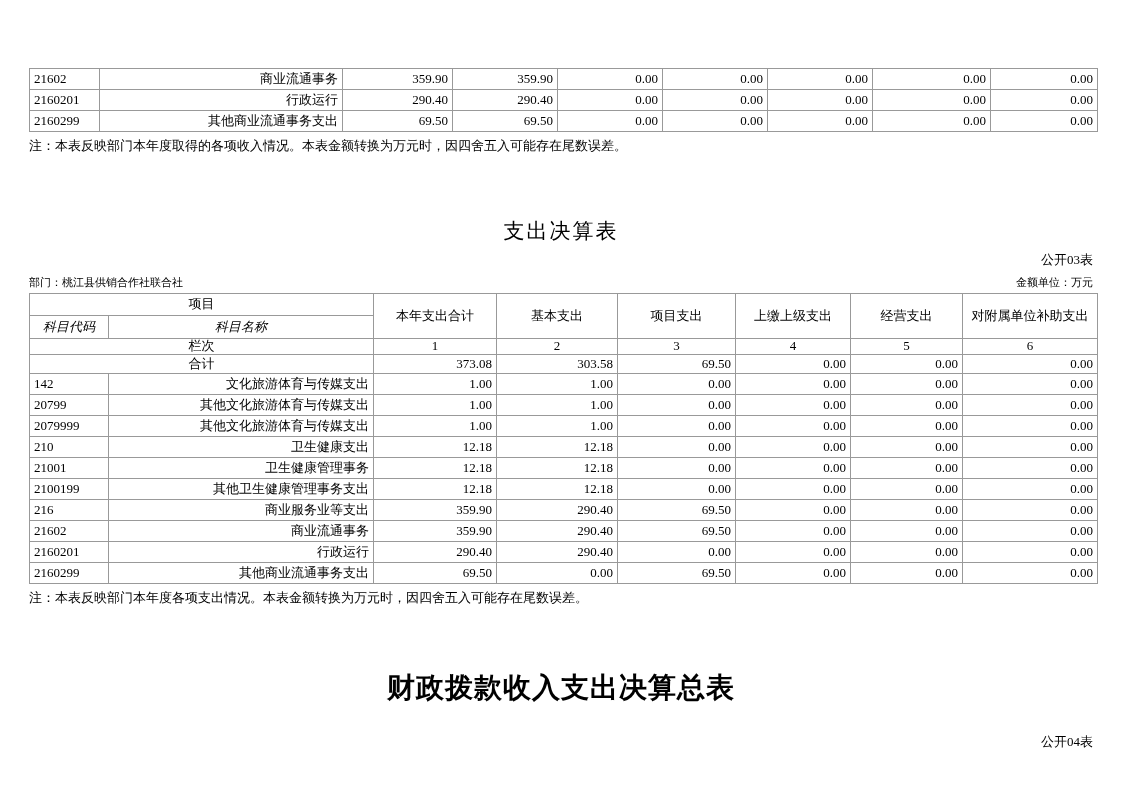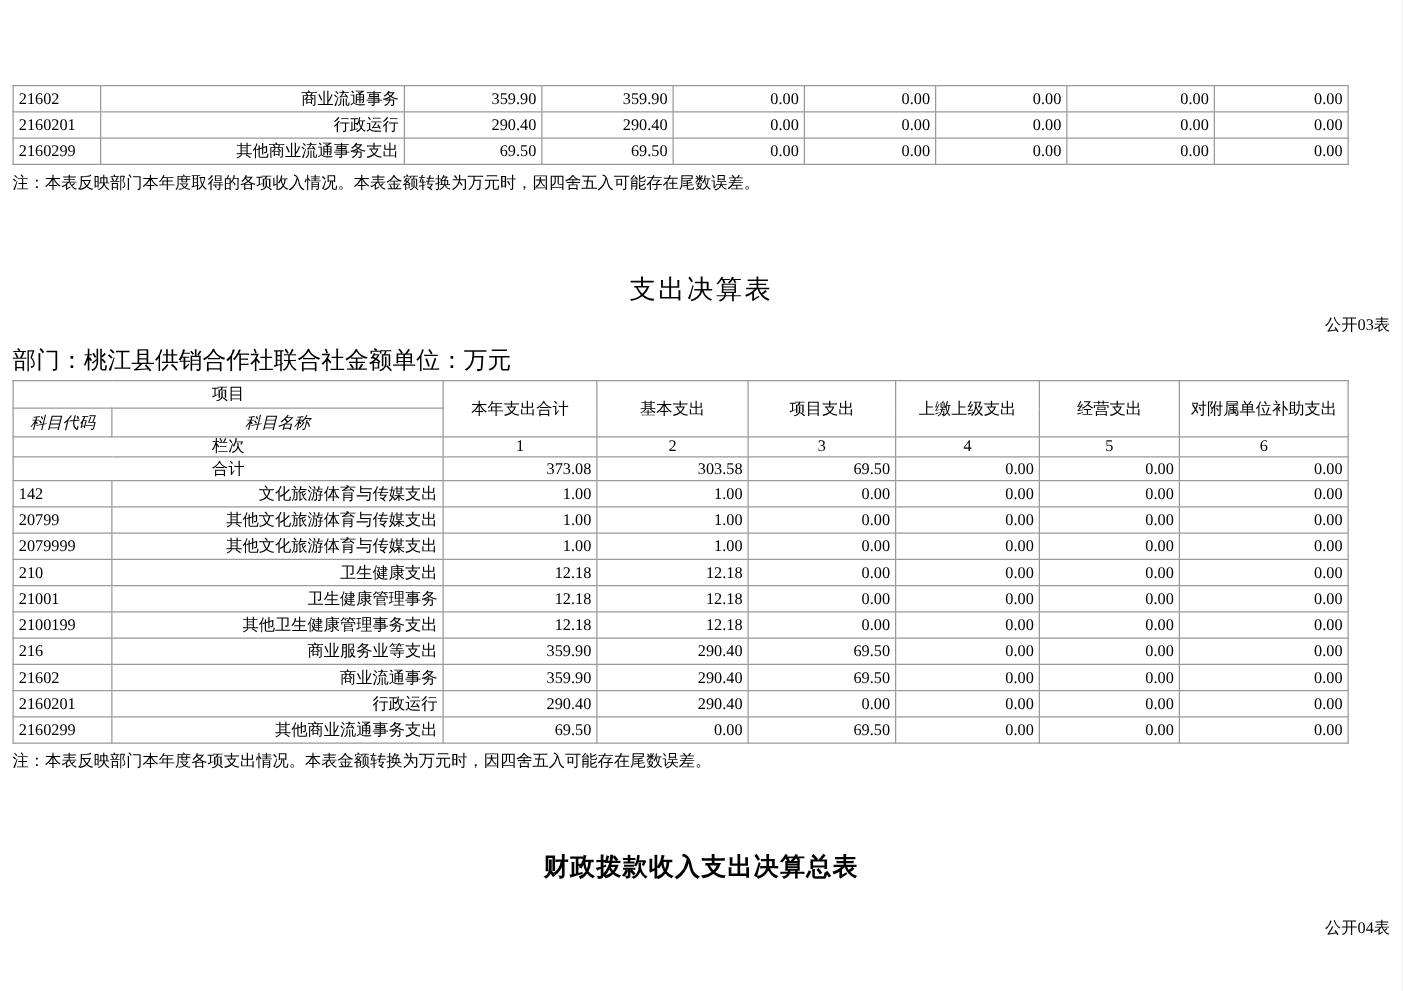--- a/index.html
+++ b/index.html
@@ -3,21 +3,21 @@
 <meta charset="utf-8">
 <style>
   html, body { margin: 0; padding: 0; background: #e8e8e8; }
   .page {
     width: 1122px; height: 793px;
     background: #ffffff; color: #000000;
     font-family: "Liberation Serif", "DejaVu Serif", serif;
     position: relative; overflow: hidden;
     margin: 0 auto;
   }
-  .content { padding: 0 10px; }
+  .content { padding: 0 29px; }
 
   table { border-collapse: collapse; table-layout: fixed; width: 1068px; }
   td {
     border: 1px solid #999999;
     font-size: 13px; line-height: 1.15;
     padding: 0 4px; height: 20px;
     white-space: nowrap; overflow: hidden;
     vertical-align: middle;
   }
   td.code { text-align: left; }
@@ -30,32 +30,32 @@
 
   .note { font-size: 13px; margin: 5px 0 0 0; }
 
   .title-1 {
     font-size: 21px; font-weight: normal; letter-spacing: 2px;
     text-align: center; margin: 62px 0 0 0;
   }
   .sheet-label { font-size: 13px; text-align: right; margin-top: 6px; }
 
   .meta-row {
-    display: flex; align-items: flex-end;
-    font-size: 19px; margin: 6px 0 3px 0;
+    display: flex; justify-content: space-between; align-items: flex-end;
+    font-size: 11px; margin: 6px 0 3px 0;
   }
 
   .exp-table tr.hr1 td { height: 21px; }
   .exp-table tr.hr2 td { height: 22px; font-style: italic; }
   .exp-table tr.lanci td { height: 15px; font-size: 13px; }
   .exp-table tr.total td { height: 18px; }
   .exp-table tr.data td { height: 20px; }
 
   .title-2 {
-    font-size: 20px; font-weight: bold; letter-spacing: 1px;
+    font-size: 28px; font-weight: bold; letter-spacing: 1px;
     text-align: center; margin: 62px 0 0 0;
   }
   .sheet-label-2 { font-size: 13px; text-align: right; margin-top: 26px; }
 </style>
 </head>
 <body>
 
 <div class="page">
   <div class="content">
 

